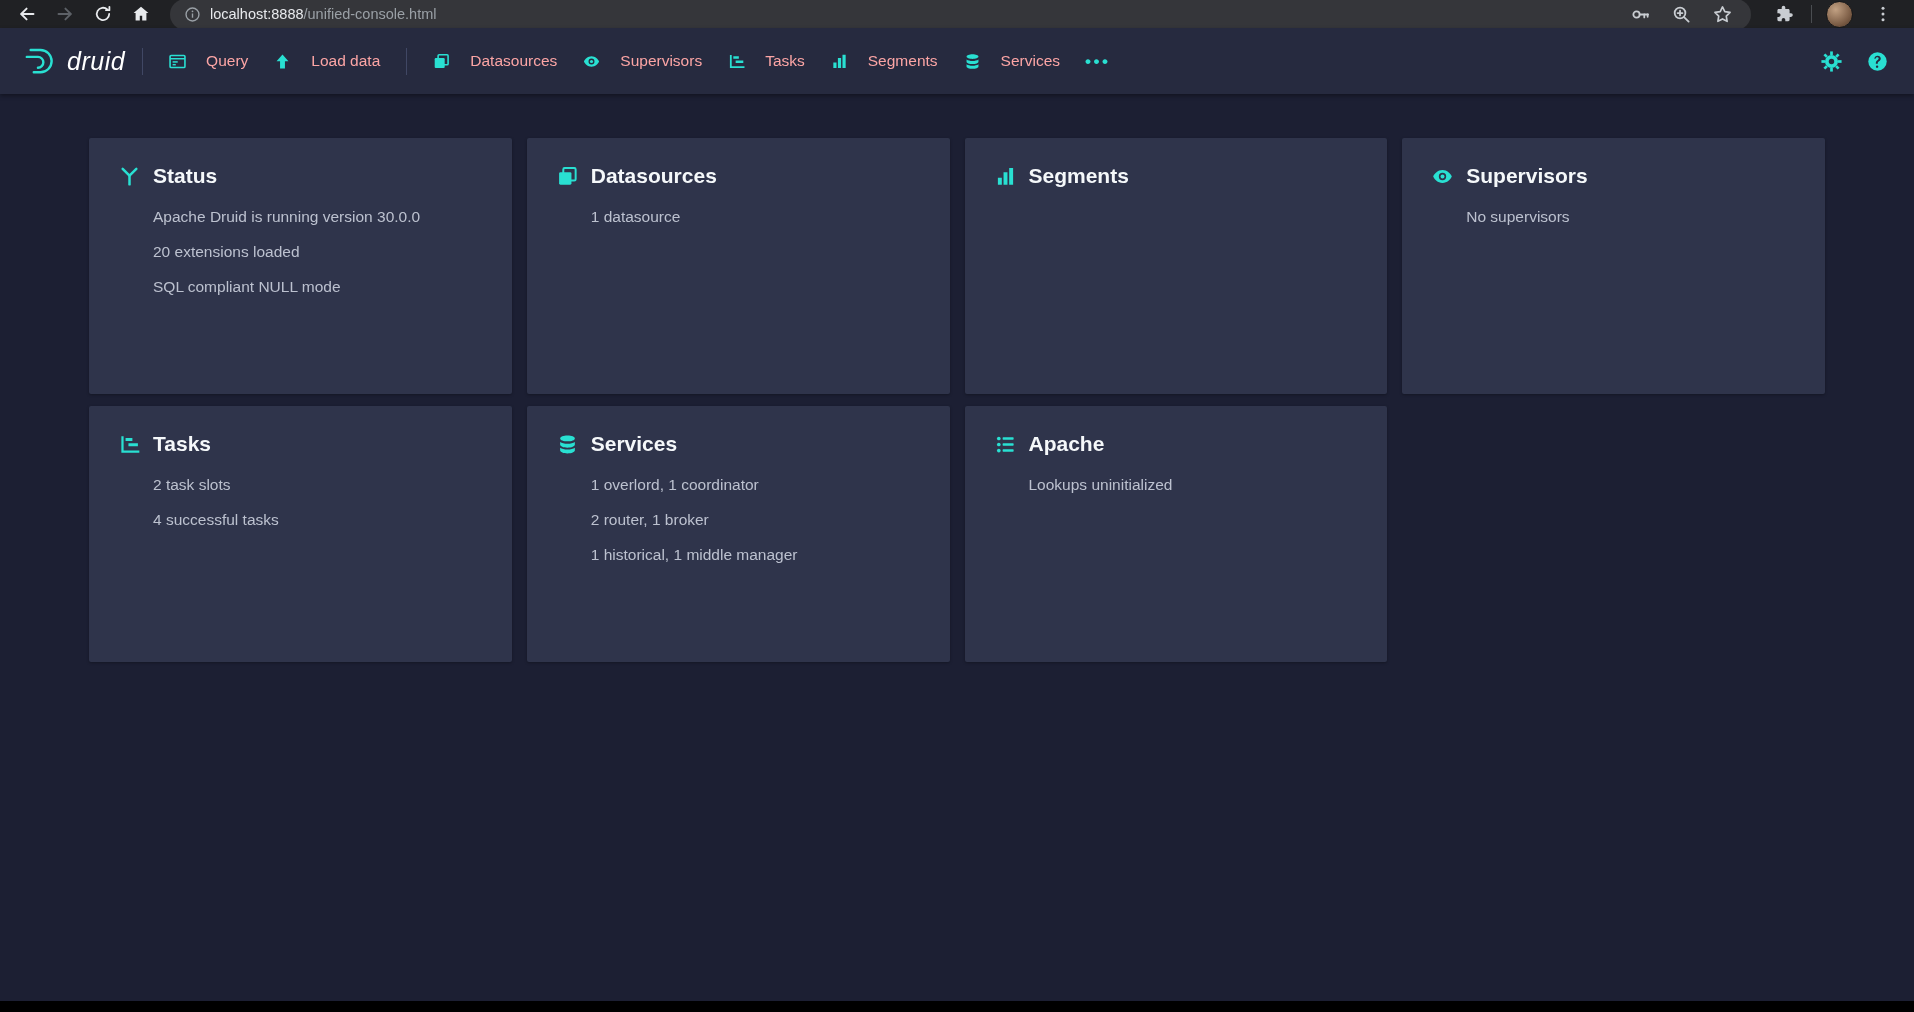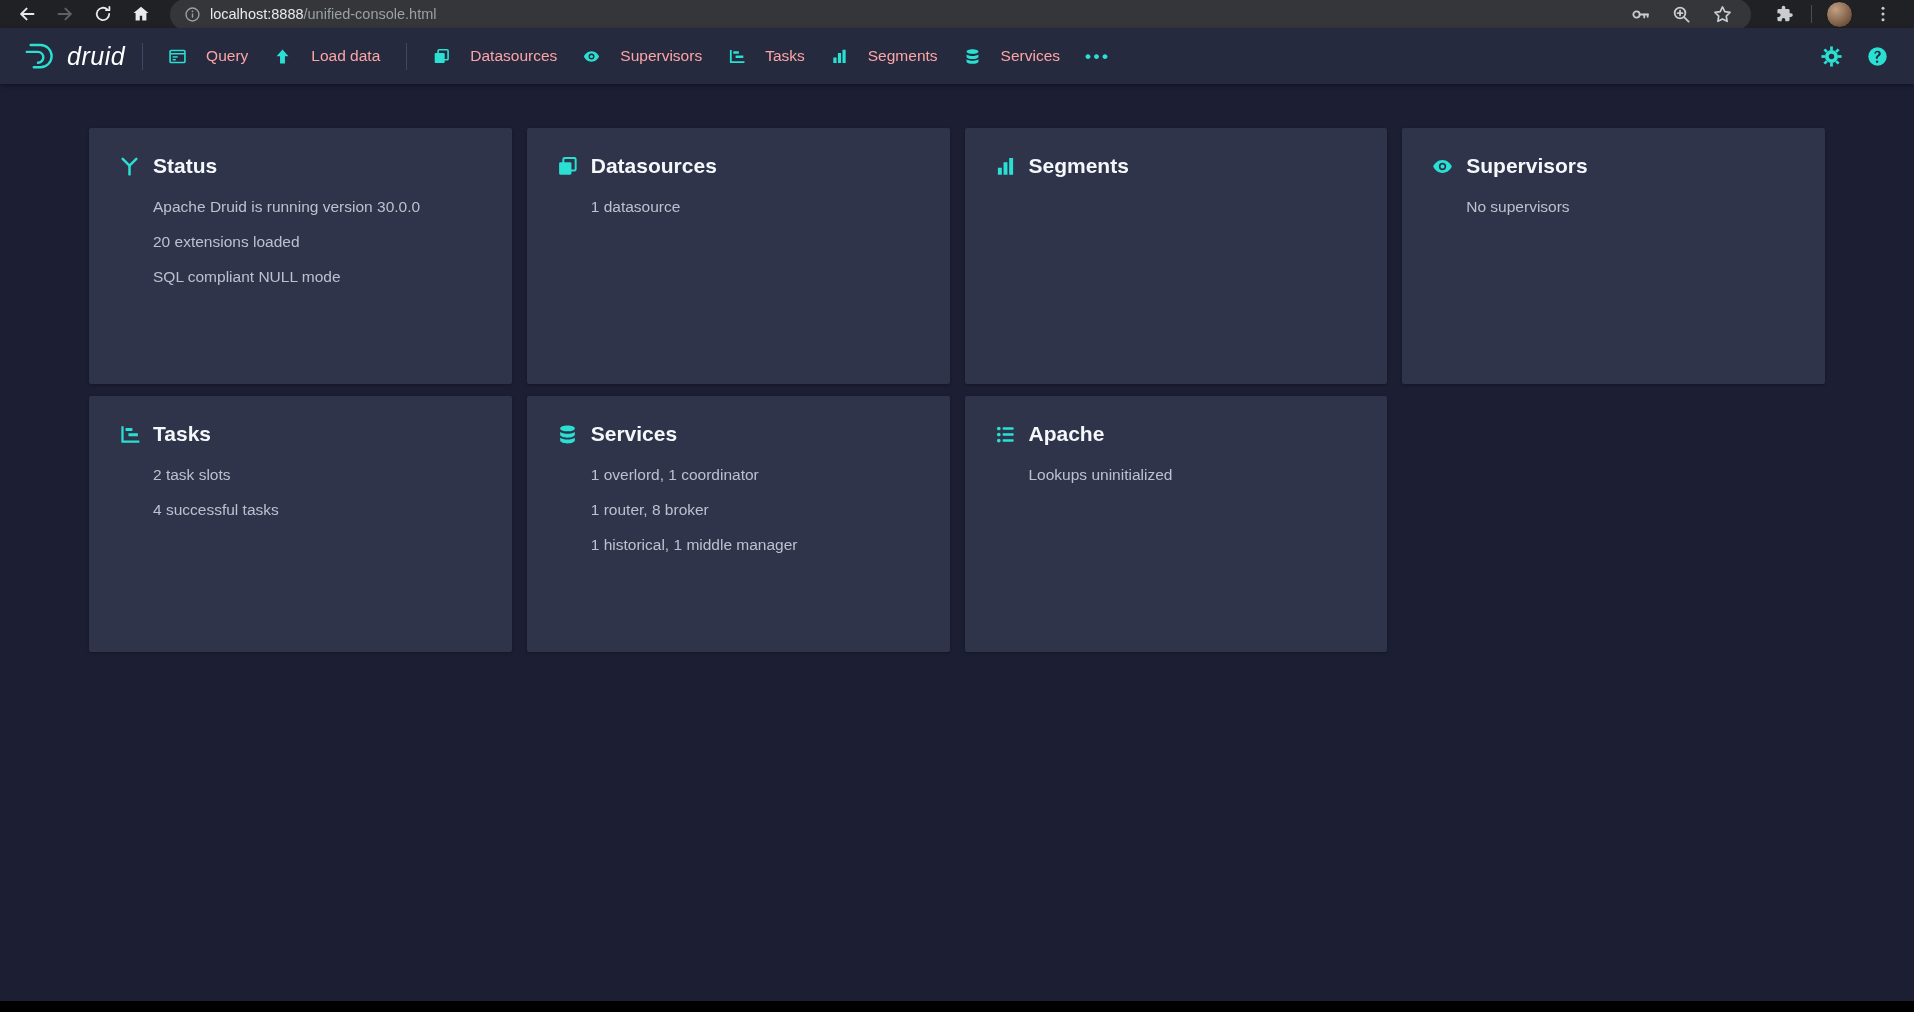--- a/index.html
+++ b/index.html
@@ -43,21 +43,21 @@
   .chrome-right svg{width:20px;height:20px;display:block;}
   .chrome-sep{width:1px;height:18px;background:#4a4d51;}
   .avatar{
     width:27px;height:27px;border-radius:50%;
     background:radial-gradient(circle at 35% 30%, #c2a183, #7a5b44 65%, #4c382a);
     border:1px solid #17181a;flex:0 0 auto;
   }
 
   
   .navbar{
-    height:56px;background:var(--navbar-bg);
+    height:66px;background:var(--navbar-bg);
     display:flex;align-items:center;padding:2px 22px;
     box-shadow:0 2px 4px rgba(0,0,0,.35);
     position:relative;z-index:2;
   }
   .brand{display:flex;align-items:center;gap:9px;margin-right:4px;}
   .brand-logo{color:var(--accent);display:flex;}
   .brand-logo svg{width:36px;height:36px;display:block;}
   .brand-text{
     color:#fff;font-size:25px;font-style:italic;letter-spacing:.5px;font-weight:400;
   }
@@ -390,21 +390,21 @@
                 <path d="M2.4 3.4c0-1.3 2.5-2.2 5.6-2.2s5.6.9 5.6 2.2-2.5 2.2-5.6 2.2-5.6-.9-5.6-2.2z"></path>
                 <path d="M2.4 6.1c1.2.9 3.3 1.4 5.6 1.4s4.4-.5 5.6-1.4v2.1c0 1.2-2.5 2.2-5.6 2.2s-5.6-1-5.6-2.2z"></path>
                 <path d="M2.4 10.5c1.2.9 3.3 1.4 5.6 1.4s4.4-.5 5.6-1.4v2.1c0 1.2-2.5 2.2-5.6 2.2s-5.6-1-5.6-2.2z"></path>
               </g>
             </svg>
           </span>
           <span class="card-title">Services</span>
         </div>
         <div>
           <p class="card-line">1 overlord, 1 coordinator</p>
-          <p class="card-line">1 router, 8 broker</p>
+          <p class="card-line">2 router, 1 broker</p>
           <p class="card-line">1 historical, 1 middle manager</p>
         </div>
       </div>
       <div class="card">
         <div class="card-head">
           <span class="card-icon">
             <svg viewBox="0 0 16 16">
               <g fill="currentColor">
                 <circle cx="2.9" cy="3.4" r="1.4"></circle>
                 <rect x="5.8" y="2.5" width="8.4" height="1.8" rx=".5"></rect>

